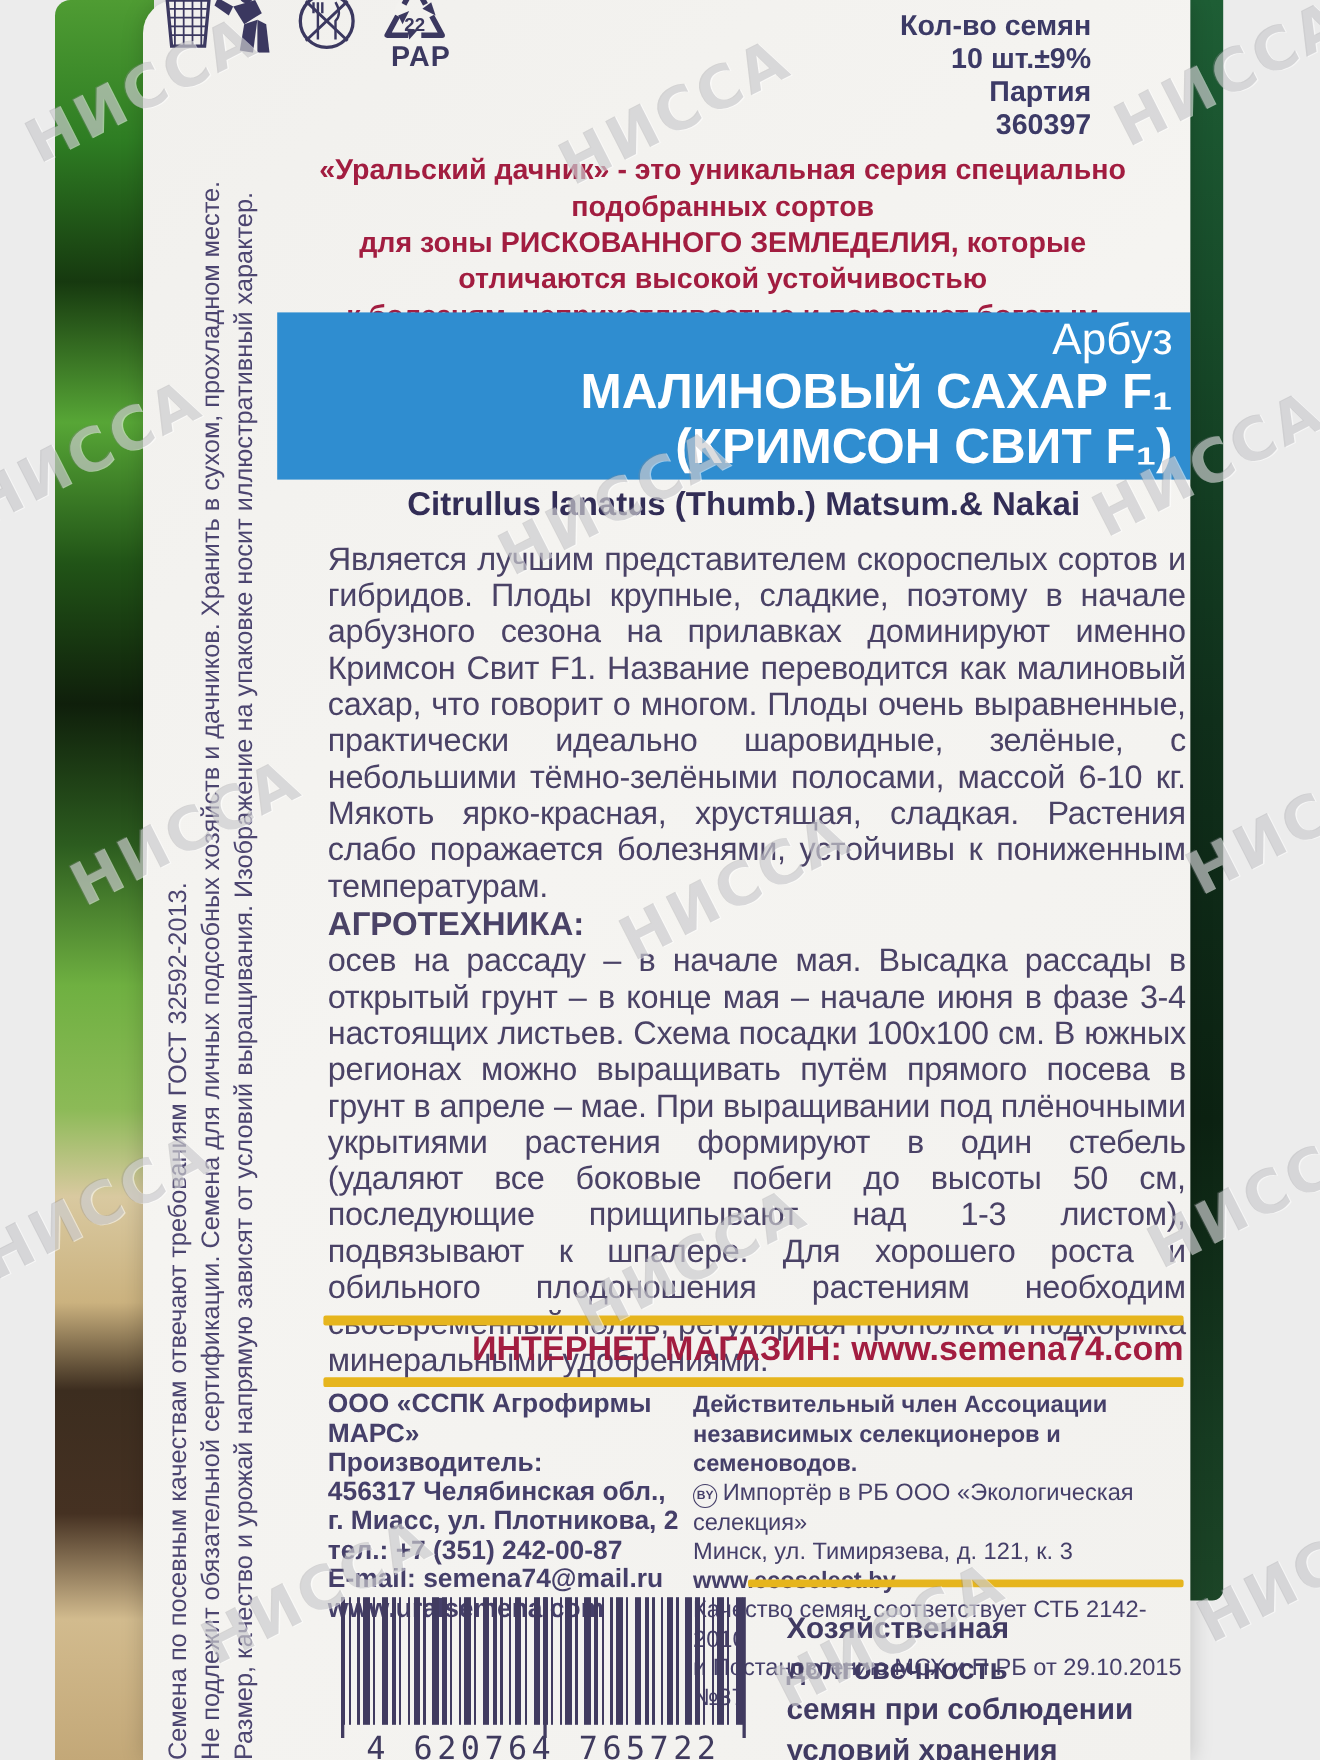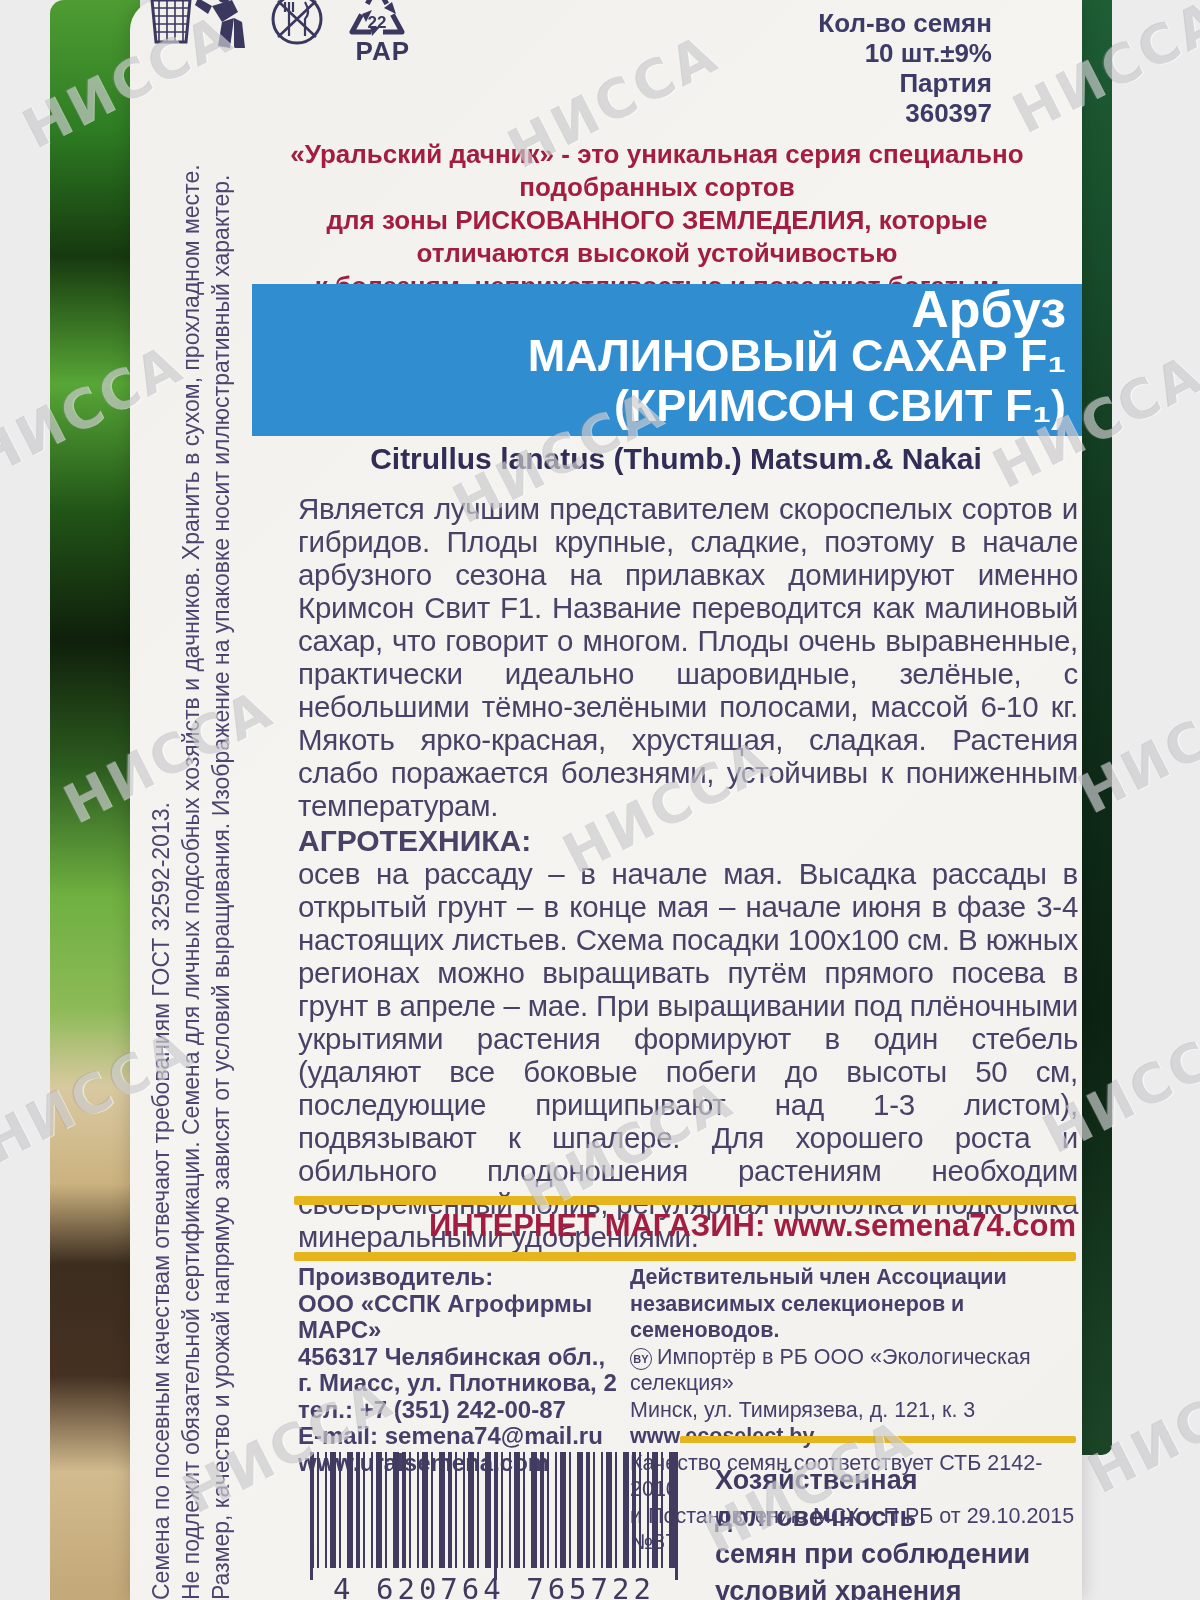--- a/index.html
+++ b/index.html
@@ -32,21 +32,21 @@
     font-weight:bold;font-size:26px;line-height:30px;}
 
   
   .series-note{position:absolute;left:130px;right:28px;top:138px;text-align:center;
     color:#a21d40;font-weight:bold;font-size:26px;line-height:33px;}
   .preline{white-space:pre-line;}
 
   
   .banner{position:absolute;left:122px;right:0;top:284px;height:152px;background:#2f8dd0;
     color:#fff;text-align:right;padding-right:16px;box-sizing:border-box;}
-  .banner .t1{font-weight:bold;font-size:52px;line-height:44px;margin-top:3px;padding-left:30px;}
+  .banner .t1{font-weight:normal;font-size:40px;line-height:44px;margin-top:3px;padding-left:30px;}
   .banner .t2,.banner .t3{font-weight:bold;font-size:45px;line-height:50px;}
 
   .latin{position:absolute;left:156px;width:780px;top:442px;text-align:center;
     color:#322d56;font-weight:bold;font-size:30px;}
 
   
   .copy{position:absolute;left:168px;width:780px;top:492px;color:#4a4266;
     font-size:29.5px;line-height:33px;text-align:justify;letter-spacing:-0.3px;}
   .copy .agro-h{font-weight:bold;font-size:30px;margin-top:2px;letter-spacing:0;}
 
@@ -168,22 +168,22 @@
       <div>Является лучшим представителем скороспелых сортов и гибридов. Плоды крупные, сладкие, поэтому в начале арбузного сезона на прилавках доминируют именно Кримсон Свит F1. Название переводится как малиновый сахар, что говорит о многом. Плоды очень выравненные, практически идеально шаровидные, зелёные, с небольшими тёмно-зелёными полосами, массой 6-10 кг. Мякоть ярко-красная, хрустящая, сладкая. Растения слабо поражается болезнями, устойчивы к пониженным температурам.</div>
       <div class="agro-h">АГРОТЕХНИКА:</div>
       <div>осев на рассаду – в начале мая. Высадка рассады в открытый грунт – в конце мая – начале июня в фазе 3-4 настоящих листьев. Схема посадки 100х100 см. В южных регионах можно выращивать путём прямого посева в грунт в апреле – мае. При выращивании под плёночными укрытиями растения формируют в один стебель (удаляют все боковые побеги до высоты 50 см, последующие прищипывают над 1-3 листом), подвязывают к шпалере. Для хорошего роста и обильного плодоношения растениям необходим своевременный полив, регулярная прополка и подкормка минеральными удобрениями.</div>
     </div>
 
     <div class="gold gold-1"></div>
     <div class="shop">ИНТЕРНЕТ МАГАЗИН: www.semena74.com</div>
     <div class="gold gold-2"></div>
 
     <div class="producer">
+      <div>ООО «ССПК Агрофирмы МАРС»</div>
       <div>Производитель:</div>
-      <div>ООО «ССПК Агрофирмы МАРС»</div>
       <div>456317 Челябинская обл.,</div>
       <div>г. Миасс, ул. Плотникова, 2</div>
       <div>тел.: +7 (351) 242-00-87</div>
       <div>E-mail: semena74@mail.ru</div>
       <div>www.uralsemena.com</div>
     </div>
 
     <div class="assoc">
       <div class="b">Действительный член Ассоциации независимых селекционеров и семеноводов.</div>
       <div>

